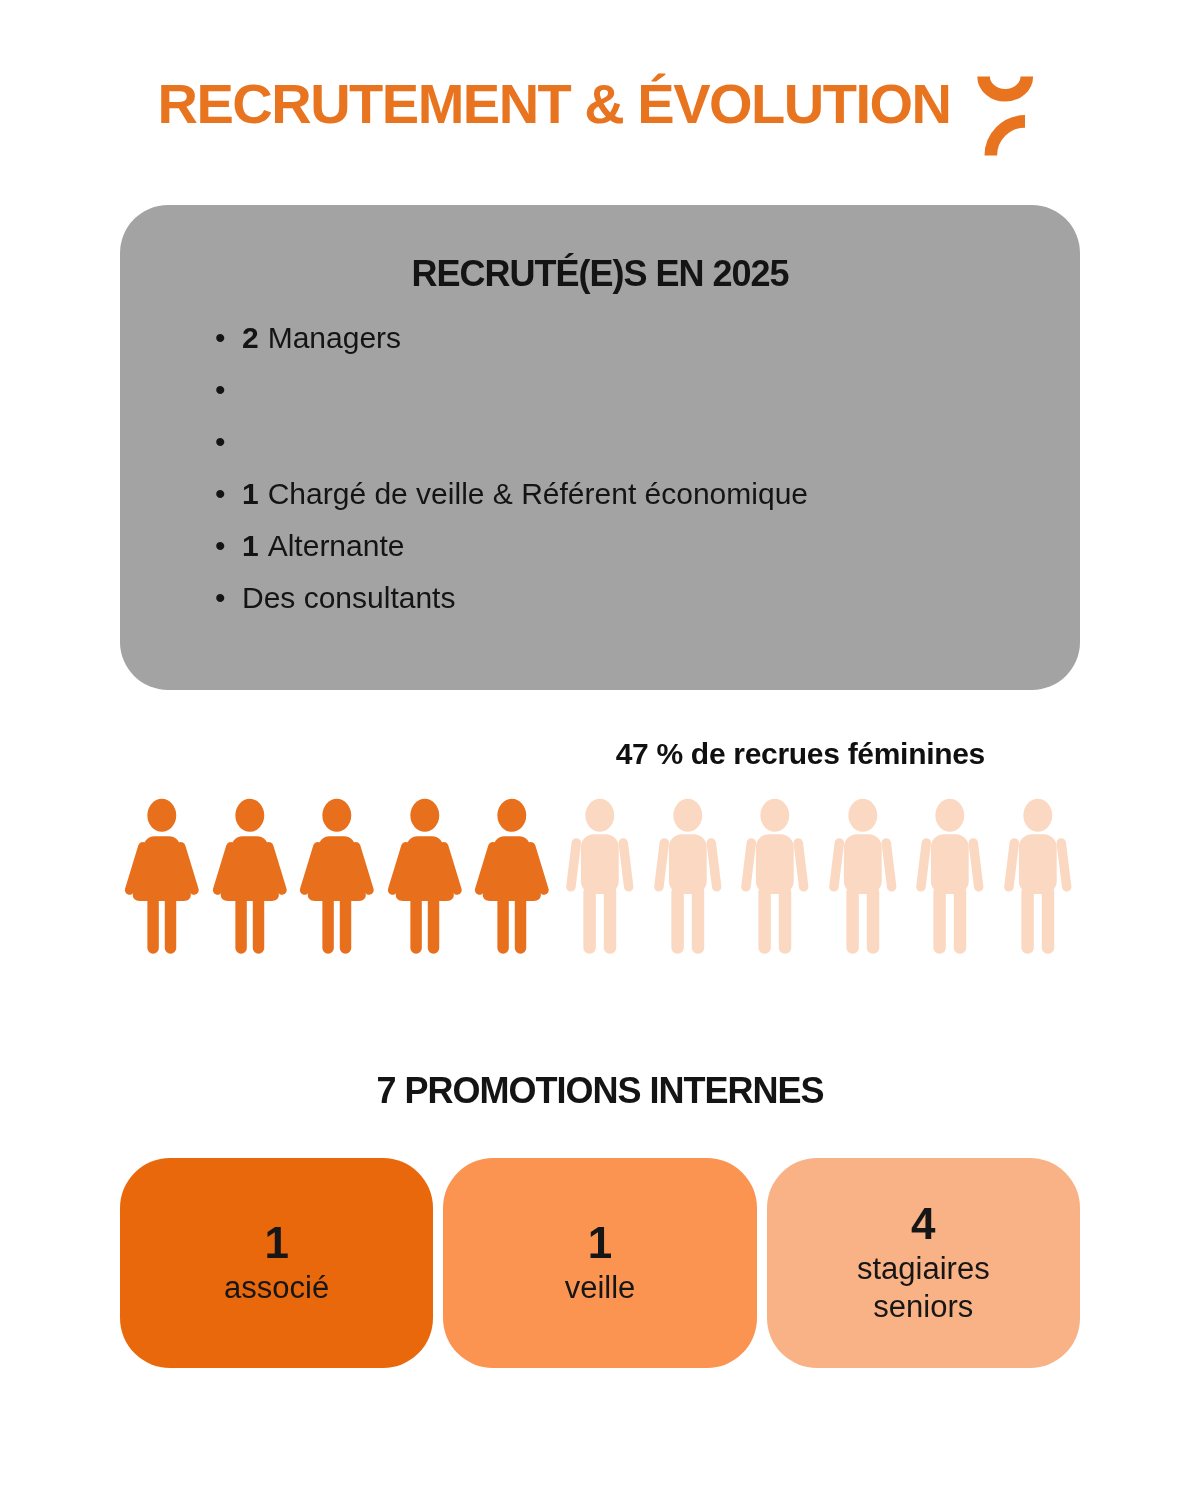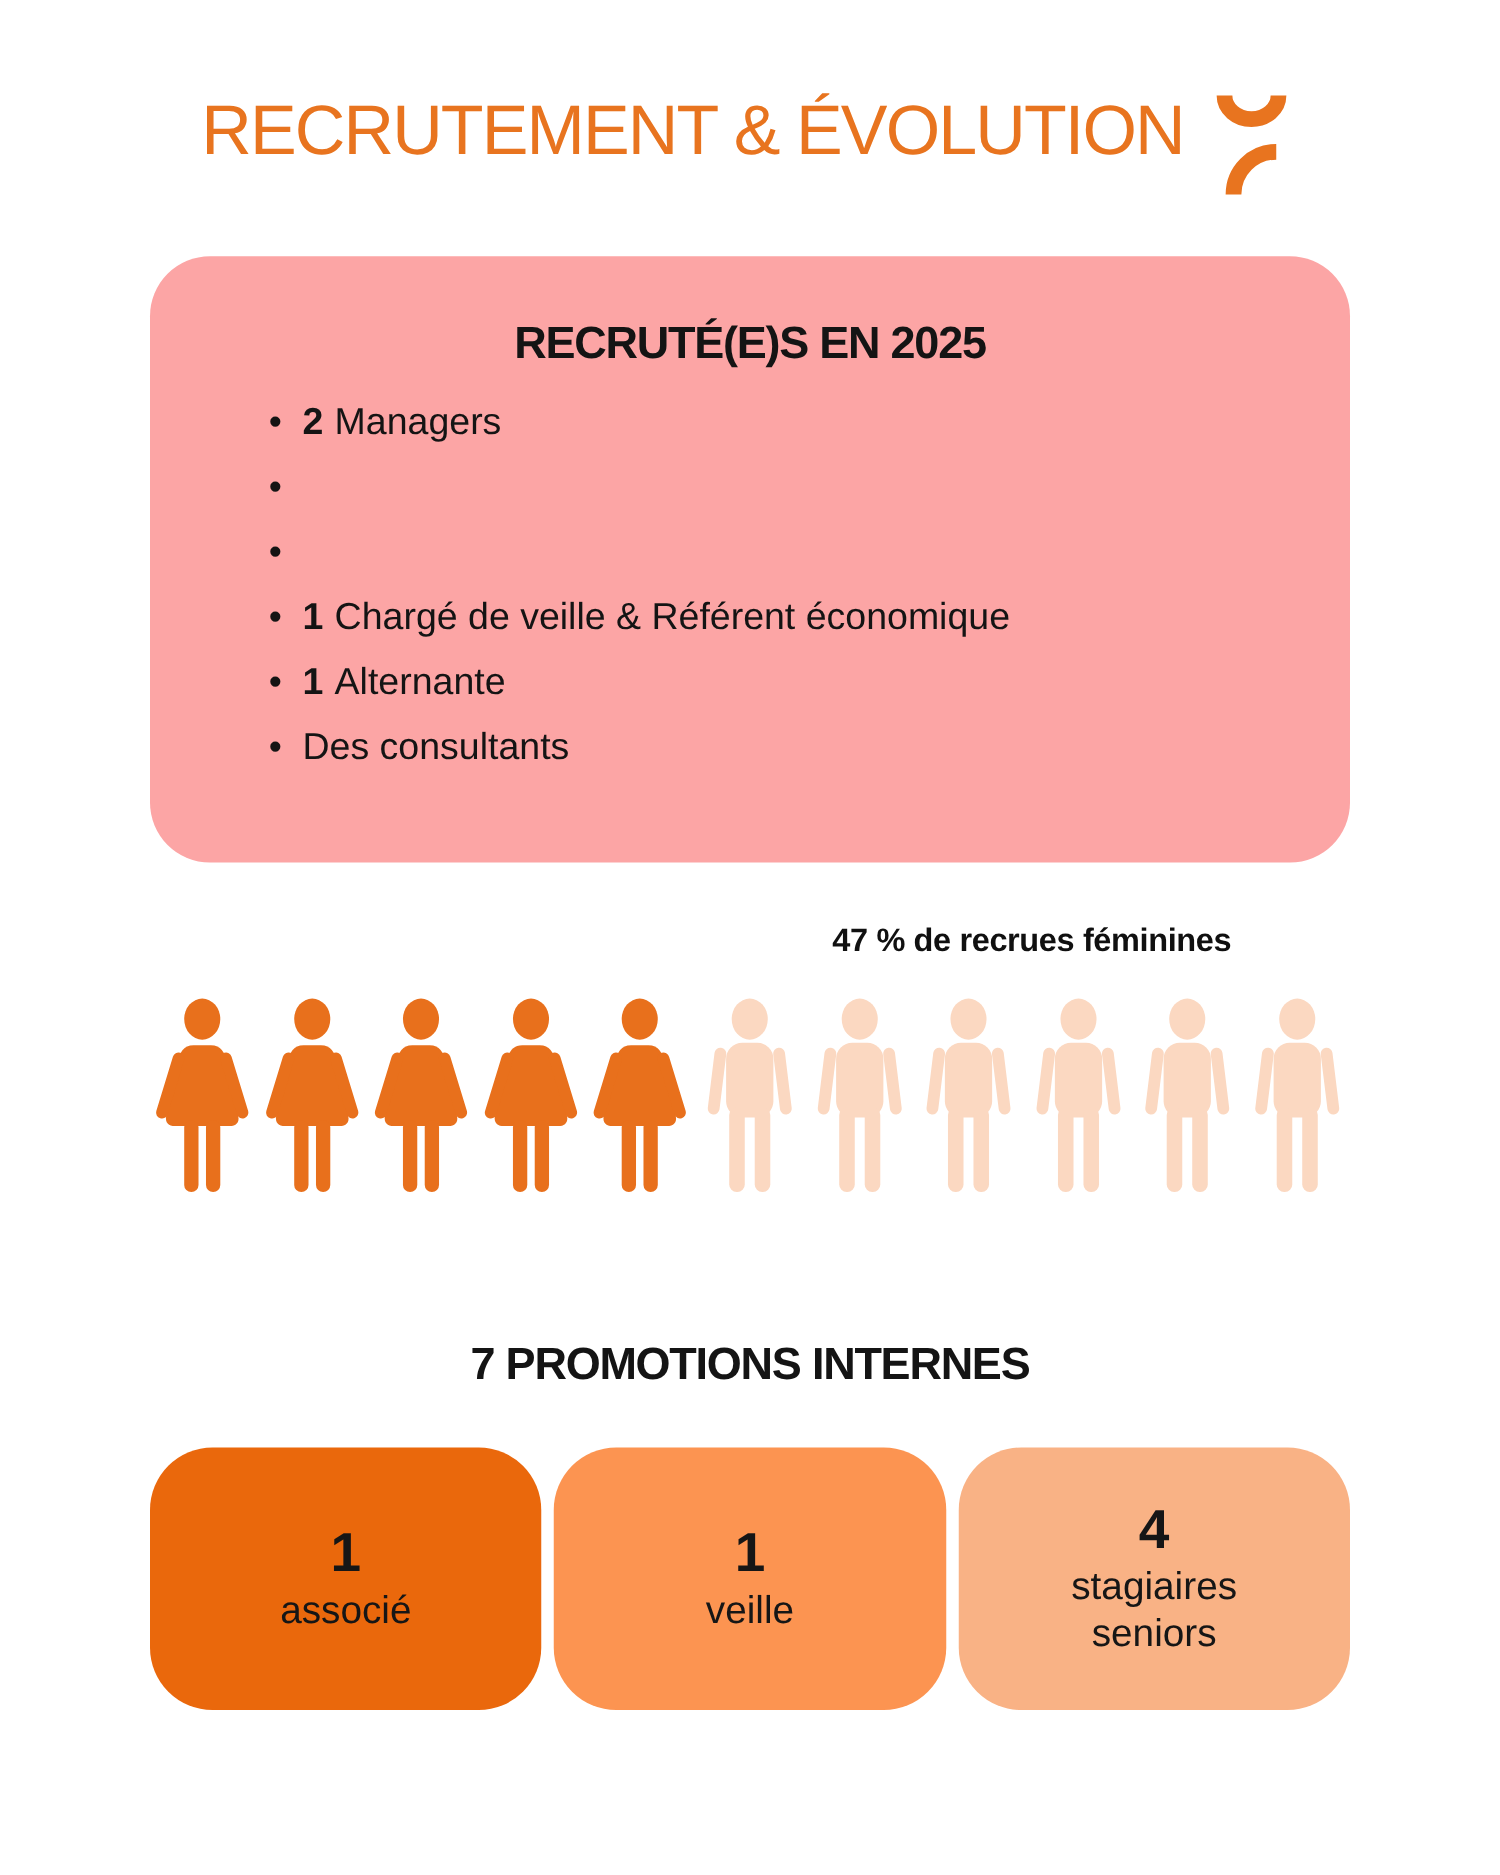--- a/index.html
+++ b/index.html
@@ -1,34 +1,34 @@
 <!DOCTYPE html>
 <html><head>
 <meta charset="utf-8">
 <style>
   html,body{margin:0;padding:0;background:#fff;}
   body{width:1200px;height:1500px;position:relative;font-family:"Liberation Sans",sans-serif;color:#161616;}
   .page{position:relative;width:1200px;height:1500px;background:#FFFFFF;overflow:hidden;}
 
   
   .header{position:absolute;top:70px;left:0;width:100%;display:flex;justify-content:center;align-items:flex-start;gap:20px;}
-  .title{margin:0;font-size:56px;font-weight:400;letter-spacing:-1.5px;color:#E8741F;white-space:nowrap;line-height:1.2;}
+  .title{margin:0;font-size:56px;font-weight:700;letter-spacing:-1.5px;color:#E8741F;white-space:nowrap;line-height:1.2;}
   .logo{width:72px;height:96px;margin-top:-2px;flex:0 0 auto;}
 
   
-  .recruits-box{position:absolute;top:205px;left:120px;width:960px;height:485px;background:#fca5a5;border-radius:48px;box-sizing:border-box;padding-top:48px;}
+  .recruits-box{position:absolute;top:205px;left:120px;width:960px;height:485px;background:#a3a3a3;border-radius:48px;box-sizing:border-box;padding-top:48px;}
   .box-heading{margin:0;text-align:center;font-size:36px;font-weight:800;letter-spacing:-1px;color:#141414;}
   .recruits-list{list-style:none;margin:26px 0 0 95px;padding:0;}
   .recruits-list li{display:flex;align-items:baseline;font-size:30px;height:52px;color:#141414;}
   .dot{width:27px;flex:none;font-size:30px;}
   .li-count{font-weight:700;}
   .li-count:not(:empty){margin-right:9px;}
 
   
-  .stat-label{position:absolute;top:737px;right:215px;font-size:26px;font-weight:700;letter-spacing:-0.3px;color:#101010;white-space:nowrap;}
+  .stat-label{position:absolute;top:737px;right:215px;font-size:30px;font-weight:700;letter-spacing:-0.3px;color:#101010;white-space:nowrap;}
 
   
   .people-row{position:absolute;top:796px;left:118px;width:964px;height:162px;display:flex;}
   .person{width:87.6px;height:162px;flex:0 0 auto;}
   .person.female *{fill:#E8701C;}
   .person.male *{fill:#FBD8C1;}
 
   
   .promos-heading{position:absolute;top:1070px;left:0;width:100%;margin:0;text-align:center;font-size:36px;font-weight:800;letter-spacing:-1px;color:#141414;}
   .cards{position:absolute;top:1158px;left:120px;width:960px;display:flex;gap:10px;}

